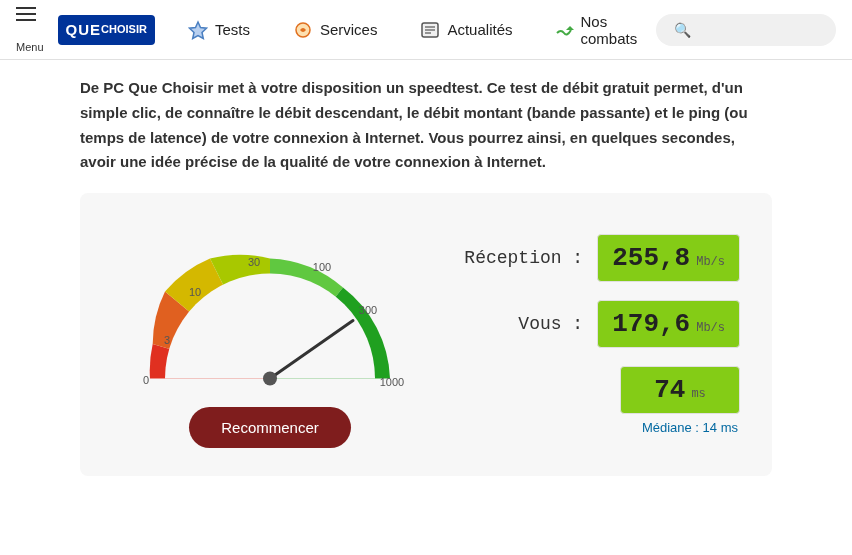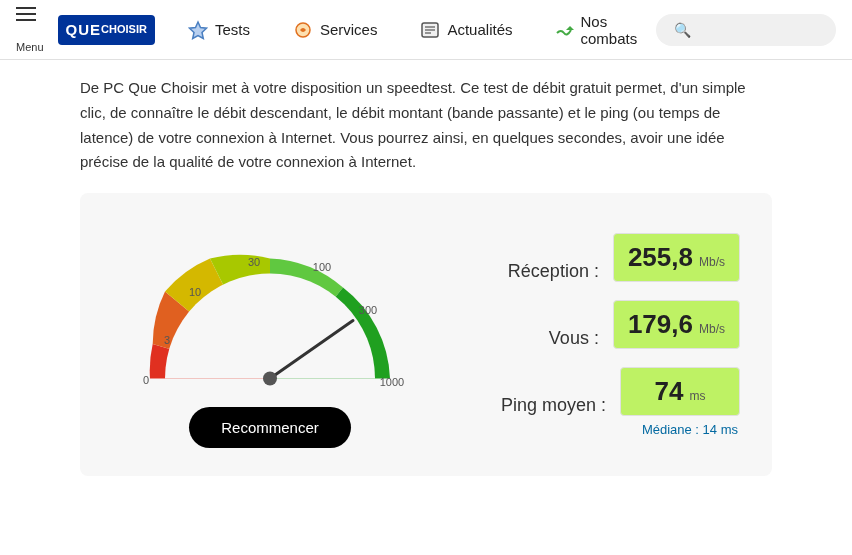--- a/index.html
+++ b/index.html
@@ -87,20 +87,21 @@
     
     .page-body {
       padding: 16px 80px 16px 80px;
     }
 
     .description {
       font-size: 15px;
       color: #333;
       line-height: 1.65;
       margin-bottom: 18px;
+      font-weight: bold;
     }
 
     
     .speedtest-box {
       background: #f7f7f7;
       border-radius: 8px;
       padding: 28px 32px 28px 20px;
       display: flex;
       align-items: center;
       gap: 0;
@@ -114,52 +115,53 @@
       display: flex;
       flex-direction: column;
       align-items: center;
     }
     .gauge-svg {
       width: 320px;
       height: 180px;
     }
 
     .recommencer-btn {
-      background: #000000;
+      background: #7f1d1d;
       color: #fff;
       border: none;
       border-radius: 24px;
       padding: 12px 32px;
       font-size: 15px;
       cursor: pointer;
       margin-top: 6px;
     }
 
     
     .results {
       flex: 1;
       display: flex;
       flex-direction: column;
       gap: 18px;
       padding-left: 20px;
     }
     .result-row {
       display: flex;
-      align-items: flex-end;
+      align-items: center;
       justify-content: flex-end;
       gap: 14px;
+      font-family: Liberation Mono, monospace;
     }
     .result-label {
       font-size: 18px;
       color: #333;
       font-weight: 400;
       white-space: nowrap;
     }
     .result-value-box {
-      background: #bef264;
+      background: #84cc16;
       border: 1px solid #e0e0e0;
       border-radius: 4px;
       padding: 8px 14px;
       display: flex;
       align-items: baseline;
       gap: 6px;
       min-width: 120px;
       justify-content: center;
     }
     .result-value {
@@ -306,21 +308,20 @@
 
       <div class="result-row">
         <span class="result-label">Vous :</span>
         <div class="result-value-box">
           <span class="result-value">179,6</span>
           <span class="result-unit">Mb/s</span>
         </div>
       </div>
 
       <div class="result-row">
-        <span class="result-label">Ping moyen :</span>
         <div class="result-value-box">
           <span class="result-value">74</span>
           <span class="result-unit">ms</span>
         </div>
       </div>
 
       <div class="mediane">Médiane : 14 ms</div>
     </div>
   </div>
 </div>

